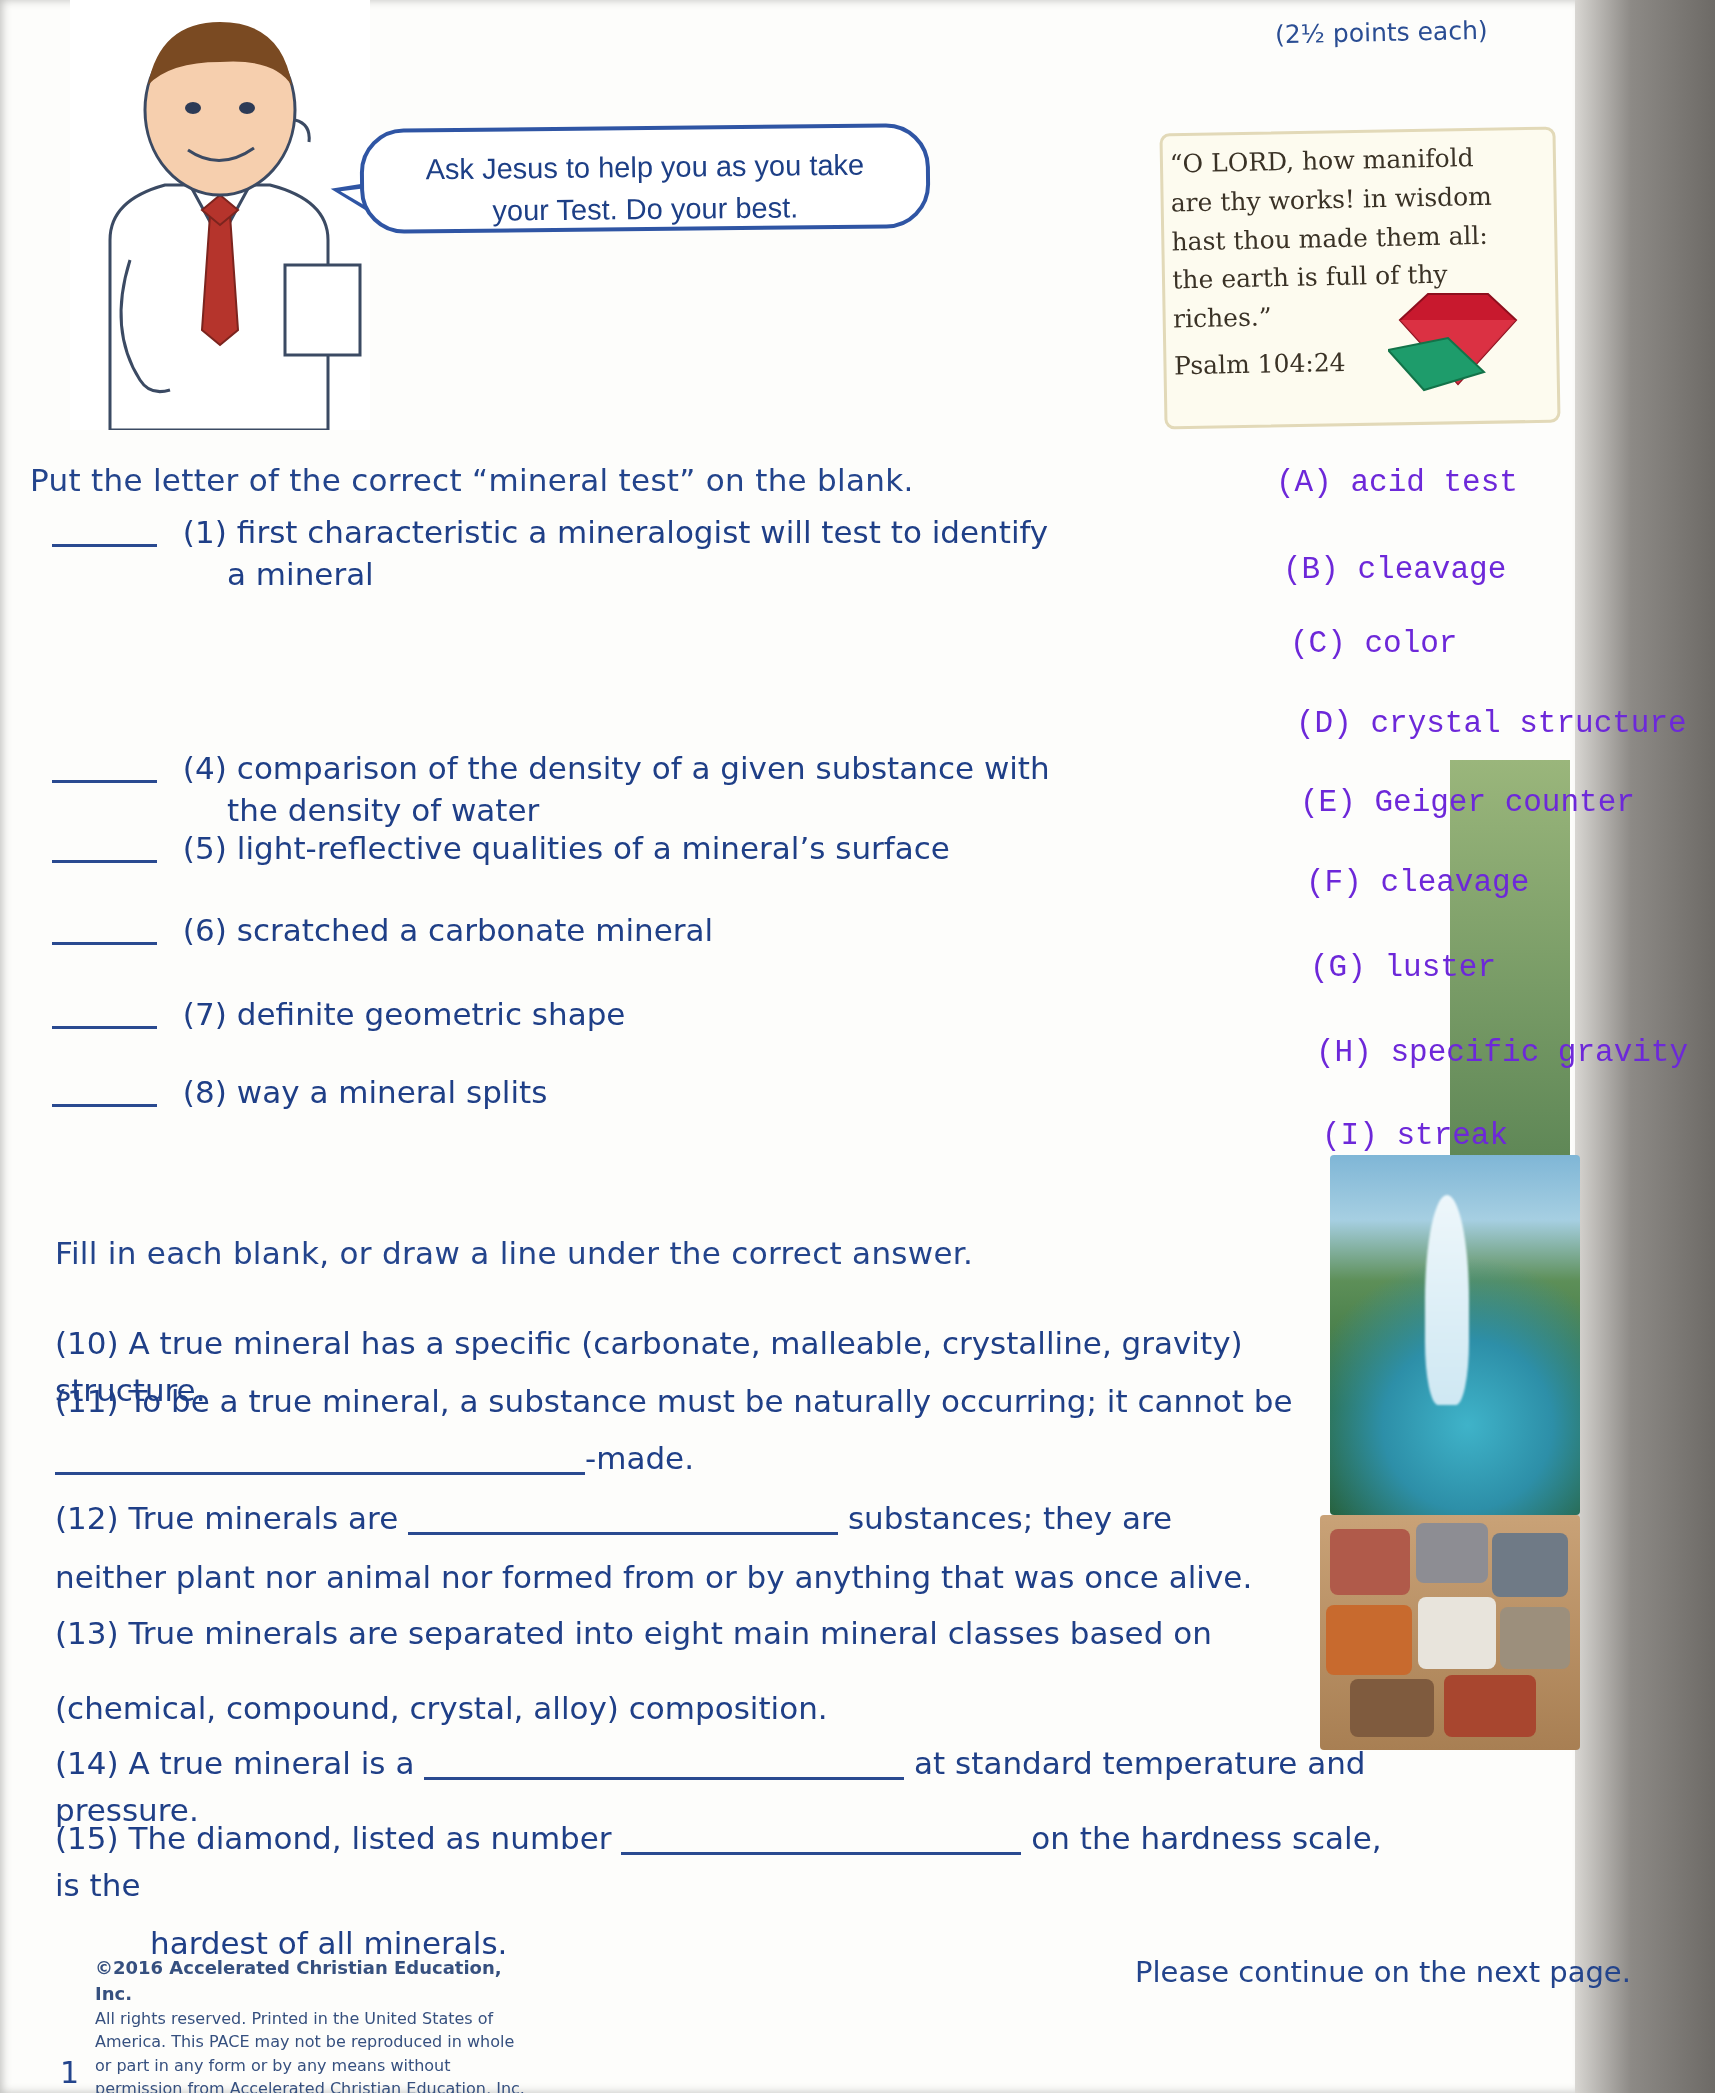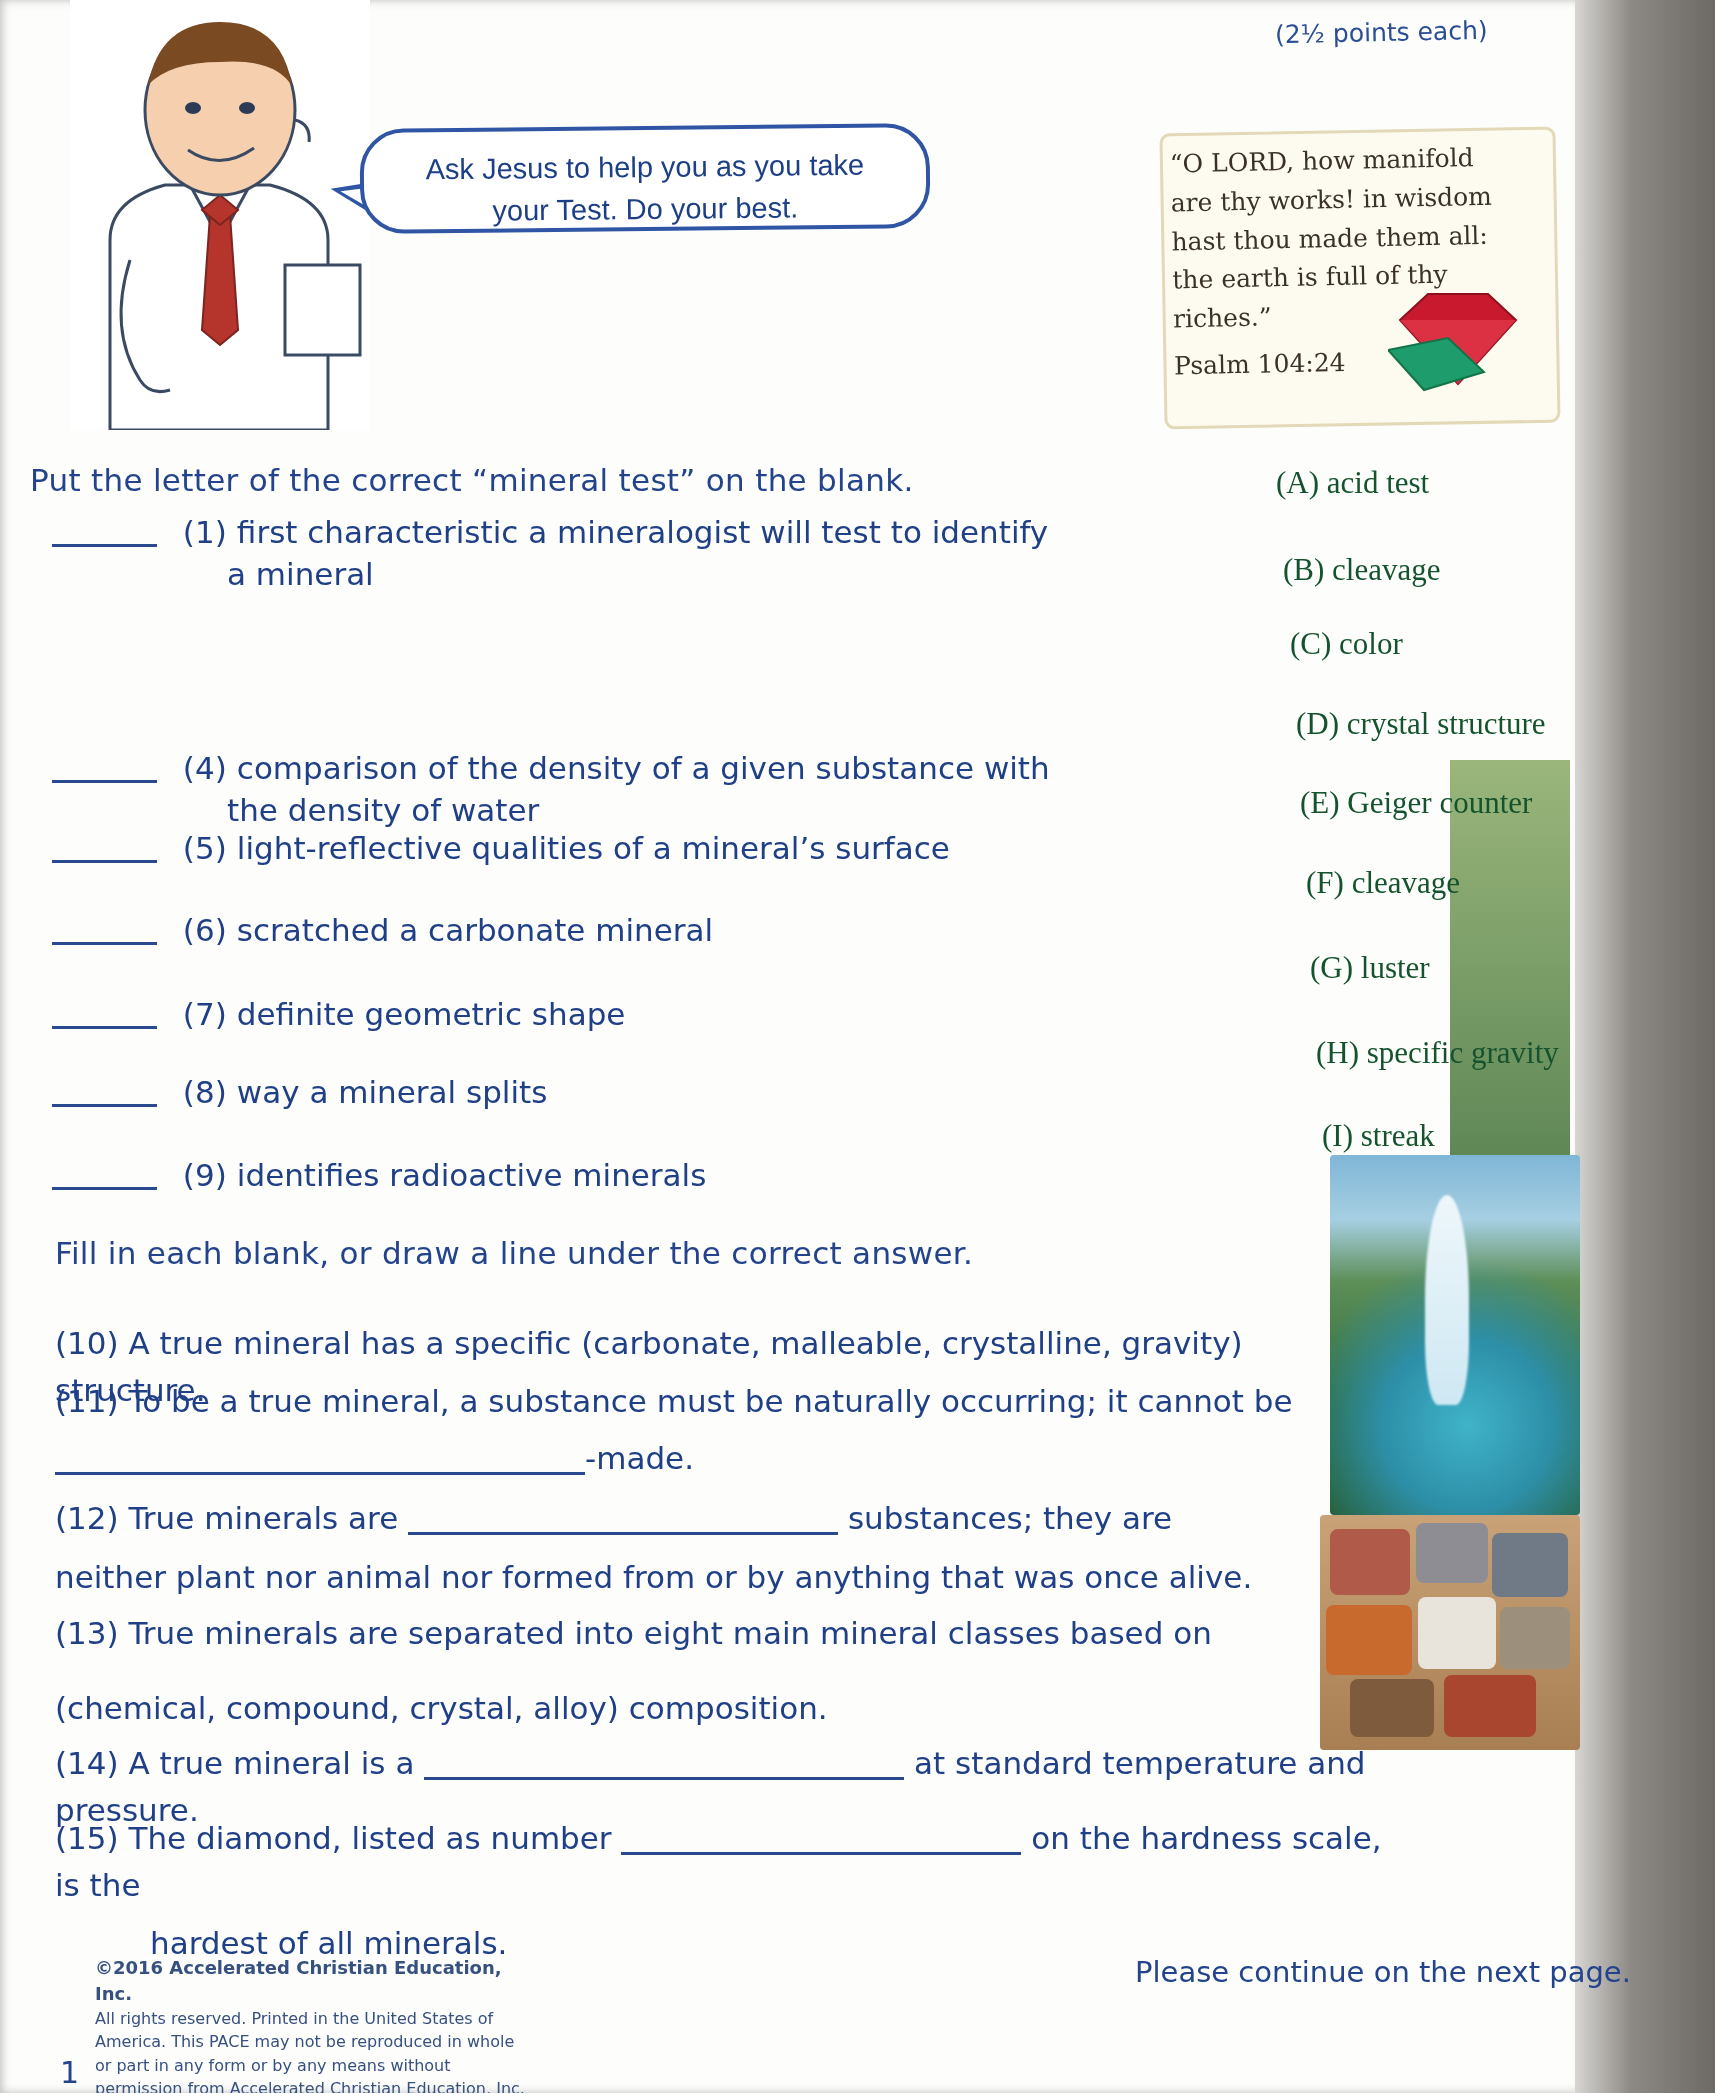--- a/index.html
+++ b/index.html
@@ -128,22 +128,22 @@
     height: 26px;
     margin-right: 16px;
     vertical-align: -4px;
   }
   .num { display:inline-block; width: 54px; }
   .wrap2 { display:block; padding-left: 175px; }
   
   .opt {
     position: absolute;
     font-size: 31px;
-    color: #14532d;
-    font-family: Liberation Serif, serif;
+    color: #6d28d9;
+    font-family: Liberation Mono, monospace;
     text-align: center;
   }
   .fillq {
     position: absolute;
     font-size: 31px;
     color: #1f3f87;
     font-family: "DejaVu Sans", sans-serif;
     line-height: 1.5;
   }
   .long-blank {
@@ -298,24 +298,20 @@
   <div class="item" style="left:52px;top:994px;width:1060px;">
     <span class="blank-line"></span>
     <span class="num">(7)</span><span>definite geometric shape</span>
   </div>
 
   <div class="item" style="left:52px;top:1072px;width:1060px;">
     <span class="blank-line"></span>
     <span class="num">(8)</span><span>way a mineral splits</span>
   </div>
 
-  <div class="item" style="left:52px;top:1155px;width:1060px;">
-    <span class="blank-line"></span>
-    <span class="num">(9)</span><span>identifies radioactive minerals</span>
-  </div>
 
   <div class="opt" style="left:1276px;top:465px;">
     <span>(A)</span>
     <span>acid test</span>
   </div>
   <div class="opt" style="left:1283px;top:552px;">
     <span>(B)</span>
     <span>cleavage</span>
   </div>
   <div class="opt" style="left:1290px;top:626px;">

